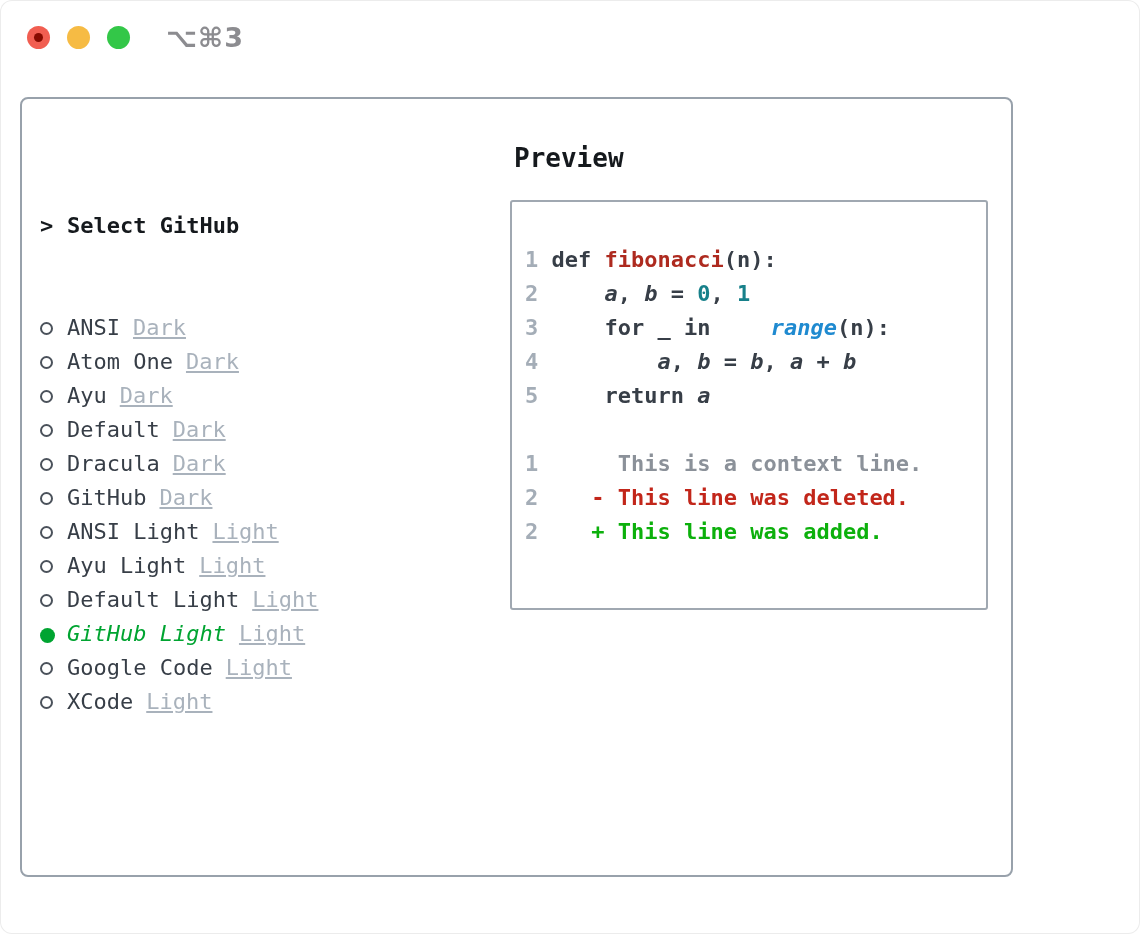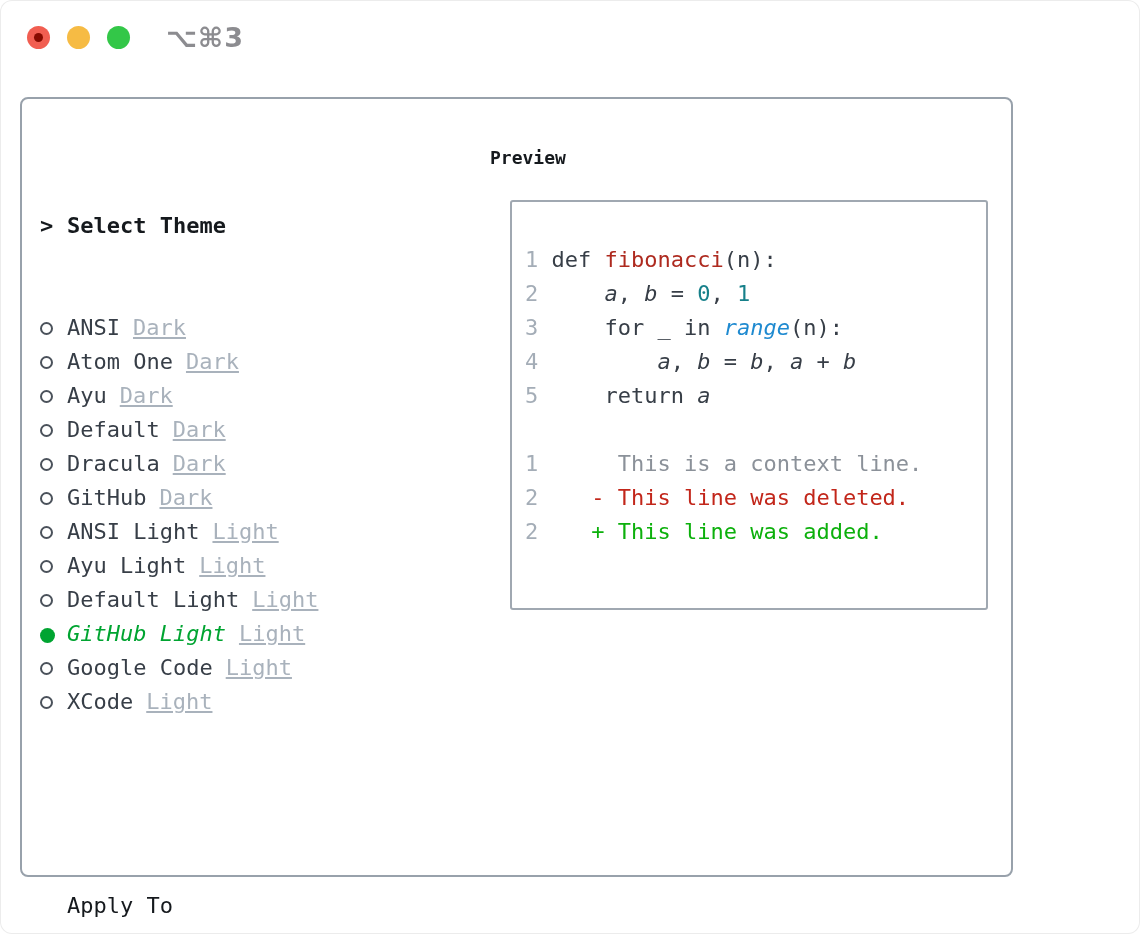--- a/index.html
+++ b/index.html
@@ -37,34 +37,34 @@
         border-radius:50%;box-sizing:border-box;margin-bottom:1px;vertical-align:-1px;}
   .dotsel{display:inline-block;width:15px;height:15px;background:var(--accent_green);
         border-radius:50%;vertical-align:-2px;}
   .hrow{font-weight:700;color:var(--heading);}
   .name{color:var(--text_primary);}
   .name.sel{color:var(--accent_green);font-style:italic;}
   .tag{color:var(--muted);margin-left:13px;text-decoration:underline;}
   .subhead{color:var(--heading);}
   
   .preview-heading{
-    position:absolute;left:468px;top:42px;font-size:18px;line-height:34px;
+    position:absolute;left:492px;top:42px;font-size:26px;line-height:34px;
     font-weight:700;color:var(--heading);
   }
   .preview-box{
     position:absolute;left:488px;top:101px;width:478px;height:410px;
     box-sizing:border-box;border:2px solid var(--preview_border);border-radius:3px;
-    padding:41px 0 0 13px;font-size:22px;line-height:34px;white-space:pre;overflow:hidden;
+    padding:41px 0 0 13px;font-size:22px;line-height:34px;white-space:pre;overflow:hidden;font-weight:bold;
   }
   .crow{height:34px;}
   .tok.ln{color:var(--line_number);}
   .tok.fg{color:var(--code_default);}
   .tok.func{color:var(--function_red);}
   .tok.num{color:var(--number_teal);}
-  .tok.builtin{color:var(--builtin_blue);font-style:italic;}
+  .tok.builtin{color:var(--builtin_blue);font-style:italic;margin-left:47px;}
   .tok.var{color:var(--code_default);font-style:italic;}
   .tok.ctx{color:var(--context_gray);}
   .tok.del{color:var(--deleted_red);}
   .tok.add{color:var(--added_green);}
 </style>
 </head>
 <body>
 
 <div class="window">
 
@@ -73,24 +73,23 @@
         <span class="dot"></span>
       </span>
     <span class="tl yellow"></span>
     <span class="tl green"></span>
     <span class="win-title">⌥⌘3</span>
   </div>
 
   <div class="main-box">
 
     <div class="list">
-      <div class="row hrow"><span class="marker prompt">&gt;</span><span>Select Theme</span></div>
+      <div class="row hrow"><span class="marker prompt">&gt;</span><span>Select GitHub</span></div>
       <div id="theme-items"><div class="row"><span class="marker"><span class="ring"></span></span><span class="name">ANSI</span><span class="tag">Dark</span></div><div class="row"><span class="marker"><span class="ring"></span></span><span class="name">Atom One</span><span class="tag">Dark</span></div><div class="row"><span class="marker"><span class="ring"></span></span><span class="name">Ayu</span><span class="tag">Dark</span></div><div class="row"><span class="marker"><span class="ring"></span></span><span class="name">Default</span><span class="tag">Dark</span></div><div class="row"><span class="marker"><span class="ring"></span></span><span class="name">Dracula</span><span class="tag">Dark</span></div><div class="row"><span class="marker"><span class="ring"></span></span><span class="name">GitHub</span><span class="tag">Dark</span></div><div class="row"><span class="marker"><span class="ring"></span></span><span class="name">ANSI Light</span><span class="tag">Light</span></div><div class="row"><span class="marker"><span class="ring"></span></span><span class="name">Ayu Light</span><span class="tag">Light</span></div><div class="row"><span class="marker"><span class="ring"></span></span><span class="name">Default Light</span><span class="tag">Light</span></div><div class="row"><span class="marker"><span class="dotsel"></span></span><span class="name sel">GitHub Light</span><span class="tag">Light</span></div><div class="row"><span class="marker"><span class="ring"></span></span><span class="name">Google Code</span><span class="tag">Light</span></div><div class="row"><span class="marker"><span class="ring"></span></span><span class="name">XCode</span><span class="tag">Light</span></div></div>
       <div class="row"></div>
-      <div class="row subhead"><span class="marker"></span><span>Apply To</span></div>
       
       
       
     </div>
 
     <div class="preview-heading">Preview</div>
     <div class="preview-box" id="preview-box"><div class="crow"><span class="tok ln">1 </span><span class="tok fg">def </span><span class="tok func">fibonacci</span><span class="tok fg">(n):</span></div><div class="crow"><span class="tok ln">2 </span><span class="tok fg">    </span><span class="tok var">a</span><span class="tok fg">, </span><span class="tok var">b</span><span class="tok fg"> = </span><span class="tok num">0</span><span class="tok fg">, </span><span class="tok num">1</span></div><div class="crow"><span class="tok ln">3 </span><span class="tok fg">    for _ in </span><span class="tok builtin">range</span><span class="tok fg">(n):</span></div><div class="crow"><span class="tok ln">4 </span><span class="tok fg">        </span><span class="tok var">a</span><span class="tok fg">, </span><span class="tok var">b</span><span class="tok fg"> = </span><span class="tok var">b</span><span class="tok fg">, </span><span class="tok var">a</span><span class="tok fg"> + </span><span class="tok var">b</span></div><div class="crow"><span class="tok ln">5 </span><span class="tok fg">    return </span><span class="tok var">a</span></div><div class="crow"><span class="tok fg"> </span></div><div class="crow"><span class="tok ln">1</span><span class="tok ctx">      This is a context line.</span></div><div class="crow"><span class="tok ln">2</span><span class="tok del">    - This line was deleted.</span></div><div class="crow"><span class="tok ln">2</span><span class="tok add">    + This line was added.</span></div></div>
 
   </div>
 </div>

